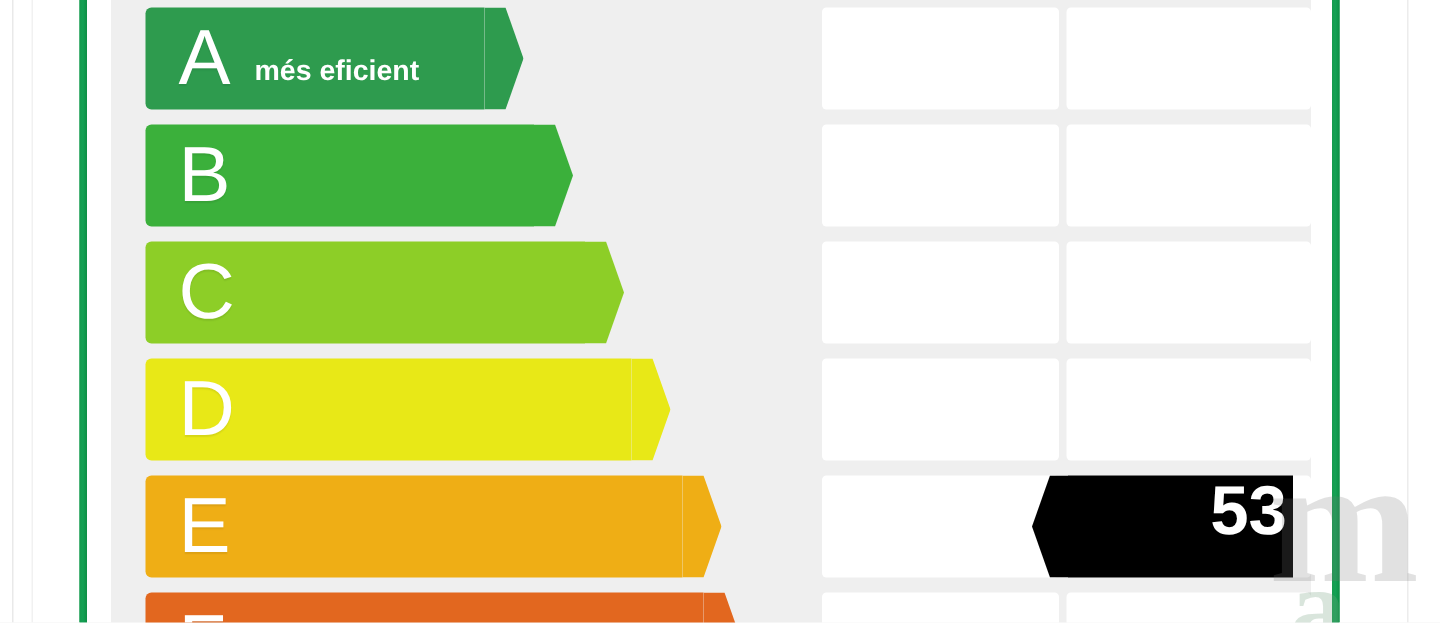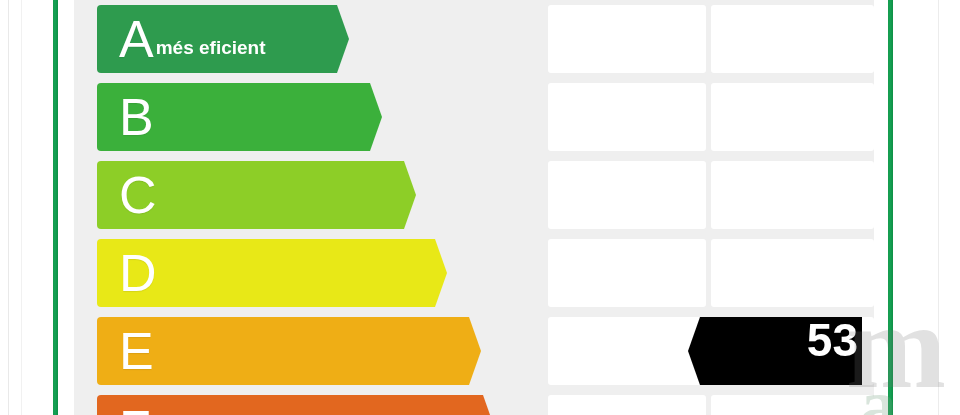--- a/index.html
+++ b/index.html
@@ -60,21 +60,21 @@
     line-height:1;
     font-weight:400;
     margin-left:22px;
     letter-spacing:0px;
     text-shadow:0 1px 1px rgba(0,0,0,.08);
   }
   .sublabel{
     color:#ffffff;
     font-size:19px;
     font-weight:bold;
-    margin-left:2px;
+    margin-left:16px;
     position:relative;top:9px;
   }
 
   
   .flag{
     position:absolute;
     height:68px;
     background:#000000;
     display:flex;align-items:flex-start;justify-content:flex-end;
   }

